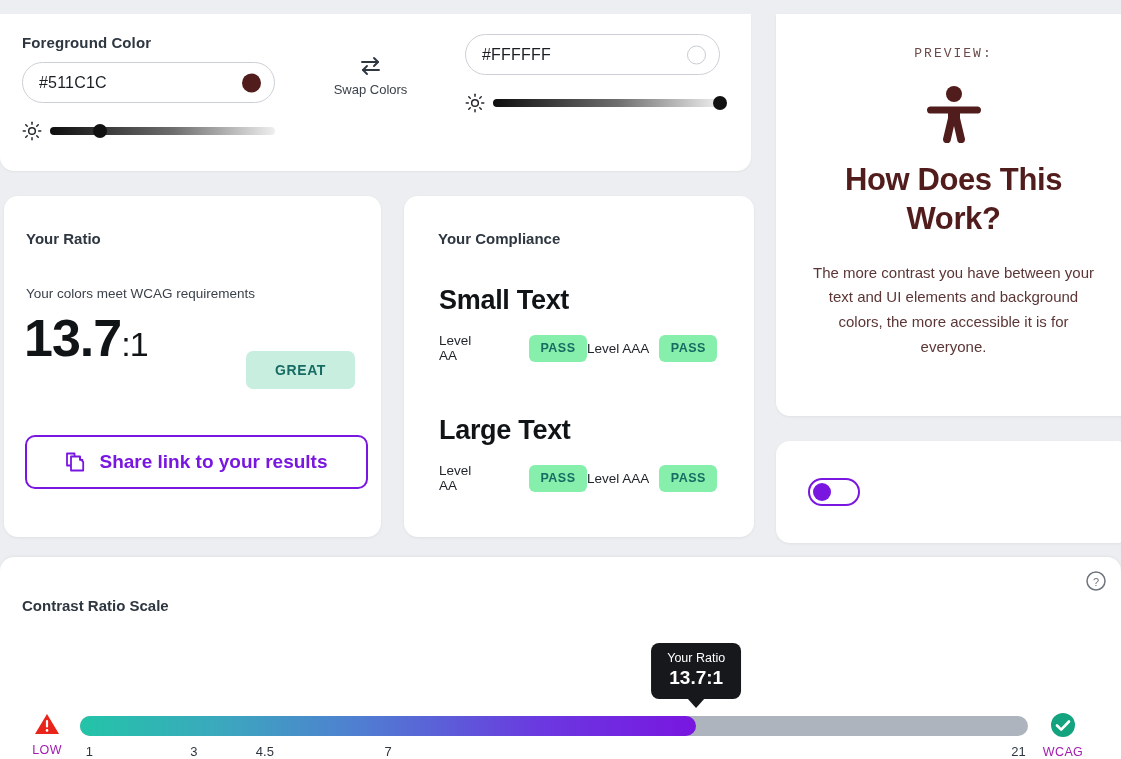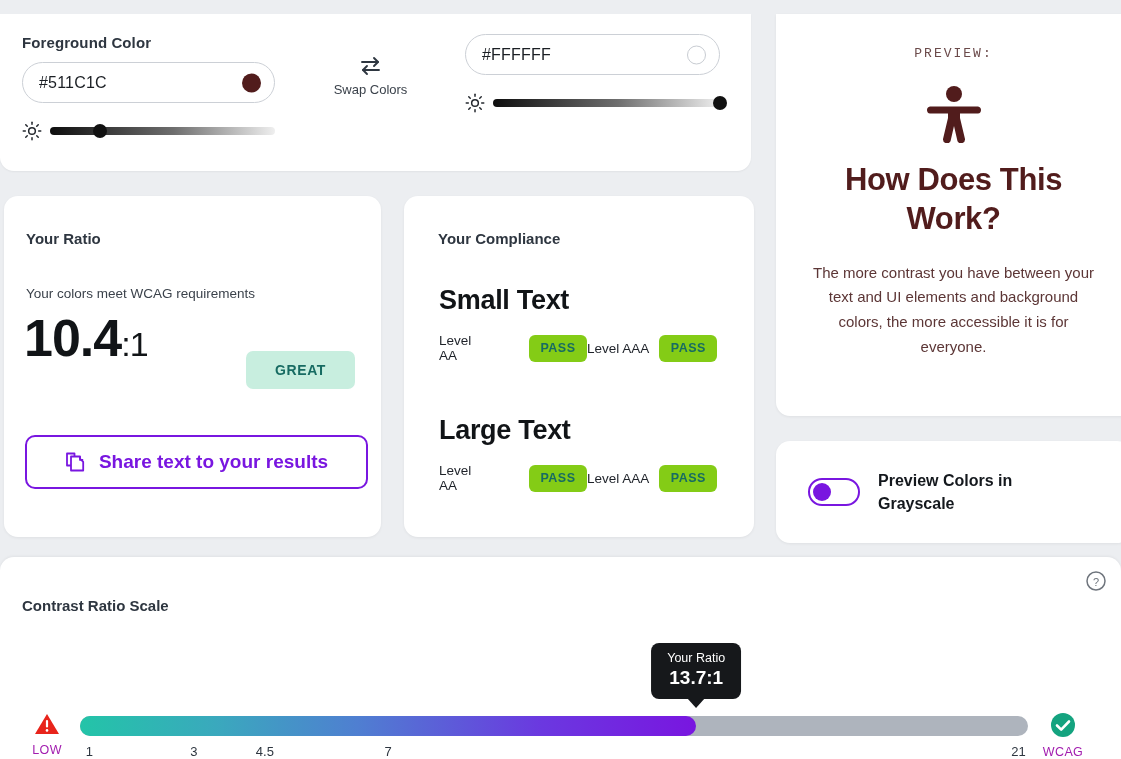--- a/index.html
+++ b/index.html
@@ -102,21 +102,21 @@
   .comp-section.large { top:219px; }
   .comp-heading {
     font-size:27px; font-weight:700; color:#111417; letter-spacing:-.3px;
     margin-bottom:17px;
   }
   .comp-levels { display:flex; align-items:center; }
   .level-item { display:flex; align-items:center; }
   .level-item.first { width:148px;gap:40px; }
   .level-label { font-size:13.5px; color:#1e2229; margin-right:10px; }
   .pill {
-    background:#84cc16; border-radius:6px; height:27px; min-width:58px;
+    background:#86efac; border-radius:6px; height:27px; min-width:58px;
     display:flex; align-items:center; justify-content:center;
     font-size:12.5px; font-weight:700; color:#176b62; letter-spacing:.5px;
   }
 
   
   .preview-card {
     position:absolute; left:776px; top:-10px; width:355px; height:402px;
     background:#FFFFFF; border-radius:0 0 0 14px;
     box-shadow:0 1px 3px rgba(0,0,0,.06);
     display:flex; flex-direction:column; align-items:center;
@@ -259,31 +259,31 @@
           <div class="track"></div>
           <div class="knob" id="bg-knob" style="left: 100%;"></div>
         </div>
       </div>
     </div>
   </div>
 
   <div class="card ratio-card">
     <div class="card-title">Your Ratio</div>
     <div class="ratio-sub">Your colors meet WCAG requirements</div>
-    <div class="ratio-big"><span>10.4</span><span class="suffix">:1</span></div>
+    <div class="ratio-big"><span>13.7</span><span class="suffix">:1</span></div>
     <div class="badge-great">GREAT</div>
     <div class="share-btn">
       <svg width="22" height="24" viewBox="0 0 22 24">
         <g fill="none" stroke="#7916e0" stroke-width="1.8" stroke-linejoin="round">
           <path d="M2 3.5h7.5v12H2z"></path>
           <path d="M6 6.5h9v2.2l3.2 3.2v8.6H6z" fill="#fff"></path>
           <path d="M15 6.5v3.4h3.2"></path>
         </g>
       </svg>
-      <span class="share-label">Share text to your results</span>
+      <span class="share-label">Share link to your results</span>
     </div>
   </div>
 
   <div class="card comp-card">
     <div class="card-title">Your Compliance</div>
 
     <div class="comp-section small">
       <div class="comp-heading">Small Text</div>
       <div class="comp-levels">
         <div class="level-item first">
@@ -319,21 +319,20 @@
       <path d="M4 21.5 L52 21.5 A3.6 3.6 0 0 1 52 28.6 L34 28.6 L34 33 L39 54 A4 4 0 0 1 31.5 56.2 L28 41 L24.5 56.2 A4 4 0 0 1 17 54 L22 33 L22 28.6 L4 28.6 A3.6 3.6 0 0 1 4 21.5 Z" fill="#511C1C"></path>
     </svg>
     <div class="preview-title">How Does This Work?</div>
     <div class="preview-body">The more contrast you have between your text and UI elements and background colors, the more accessible it is for everyone.</div>
   </div>
 
   <div class="card gray-card">
     <div class="toggle">
       <span class="dot"></span>
     </div>
-    <div class="toggle-label">Preview Colors in Grayscale</div>
   </div>
 
   <div class="scale-panel">
     <div class="scale-title">Contrast Ratio Scale</div>
     <svg class="help-icon" width="22" height="22" viewBox="0 0 22 22">
       <circle cx="11" cy="11" r="9" fill="none" stroke="#6f757d" stroke-width="1.5"></circle>
       <text x="11" y="15.5" text-anchor="middle" font-family="Liberation Sans, sans-serif" font-size="11" fill="#6f757d">?</text>
     </svg>
 
     <div class="scale-row">

